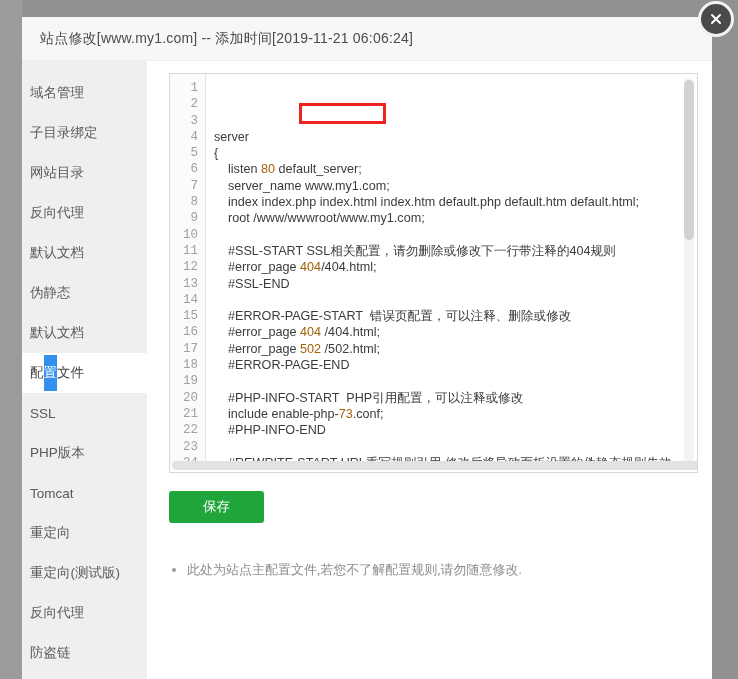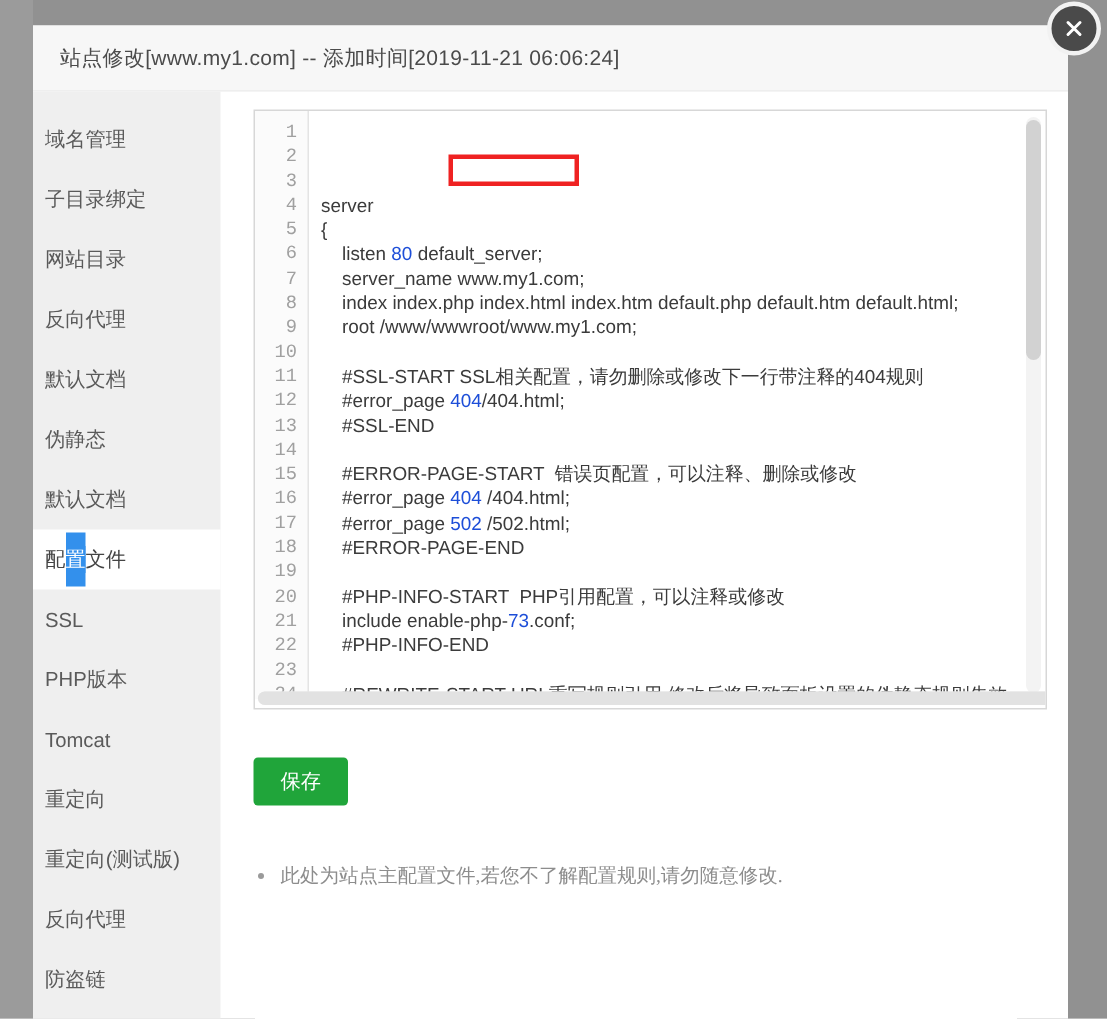--- a/index.html
+++ b/index.html
@@ -98,21 +98,21 @@
     flex: 1;
     padding: 6px 0 0 8px;
     font-family: "Liberation Sans", "DejaVu Sans", sans-serif;
     font-size: 12.6px;
     line-height: 16.3px;
     color: #3b3b3b;
     white-space: pre;
     overflow: hidden;
     position: relative;
   }
-  #code .num { color: #1d4ed8; }
+  #code .num { color: #a16207; }
   #code .ln { height: 16.3px; }
 
   
   #annot-box {
     position: absolute;
     left: 93px; top: 29px;
     width: 87px; height: 21px;
     border: 3px solid #ef2222;
     pointer-events: none;
     z-index: 5;
@@ -138,26 +138,26 @@
   }
   #hscroll-thumb {
     position: absolute; left: 2px; bottom: 2px;
     width: 655px; height: 9px;
     background: #e2e2e2; border-radius: 5px;
     cursor: pointer;
   }
 
   
   #save-btn {
-    margin-top: 32px;
+    margin-top: 18px;
     display: inline-block;
     background: #20a53a;
     color: #ffffff;
     font-size: 13.5px;
-    padding: 9px 18px;
+    padding: 9px 34px;
     border: none; border-radius: 3px;
     cursor: pointer;
     line-height: 1;
   }
 
   
   #note-list { margin: 38px 0 0 18px; padding: 0; font-family: Liberation Serif, serif; }
   #note-item {
     list-style: disc;
     color: #9a9a9a;

